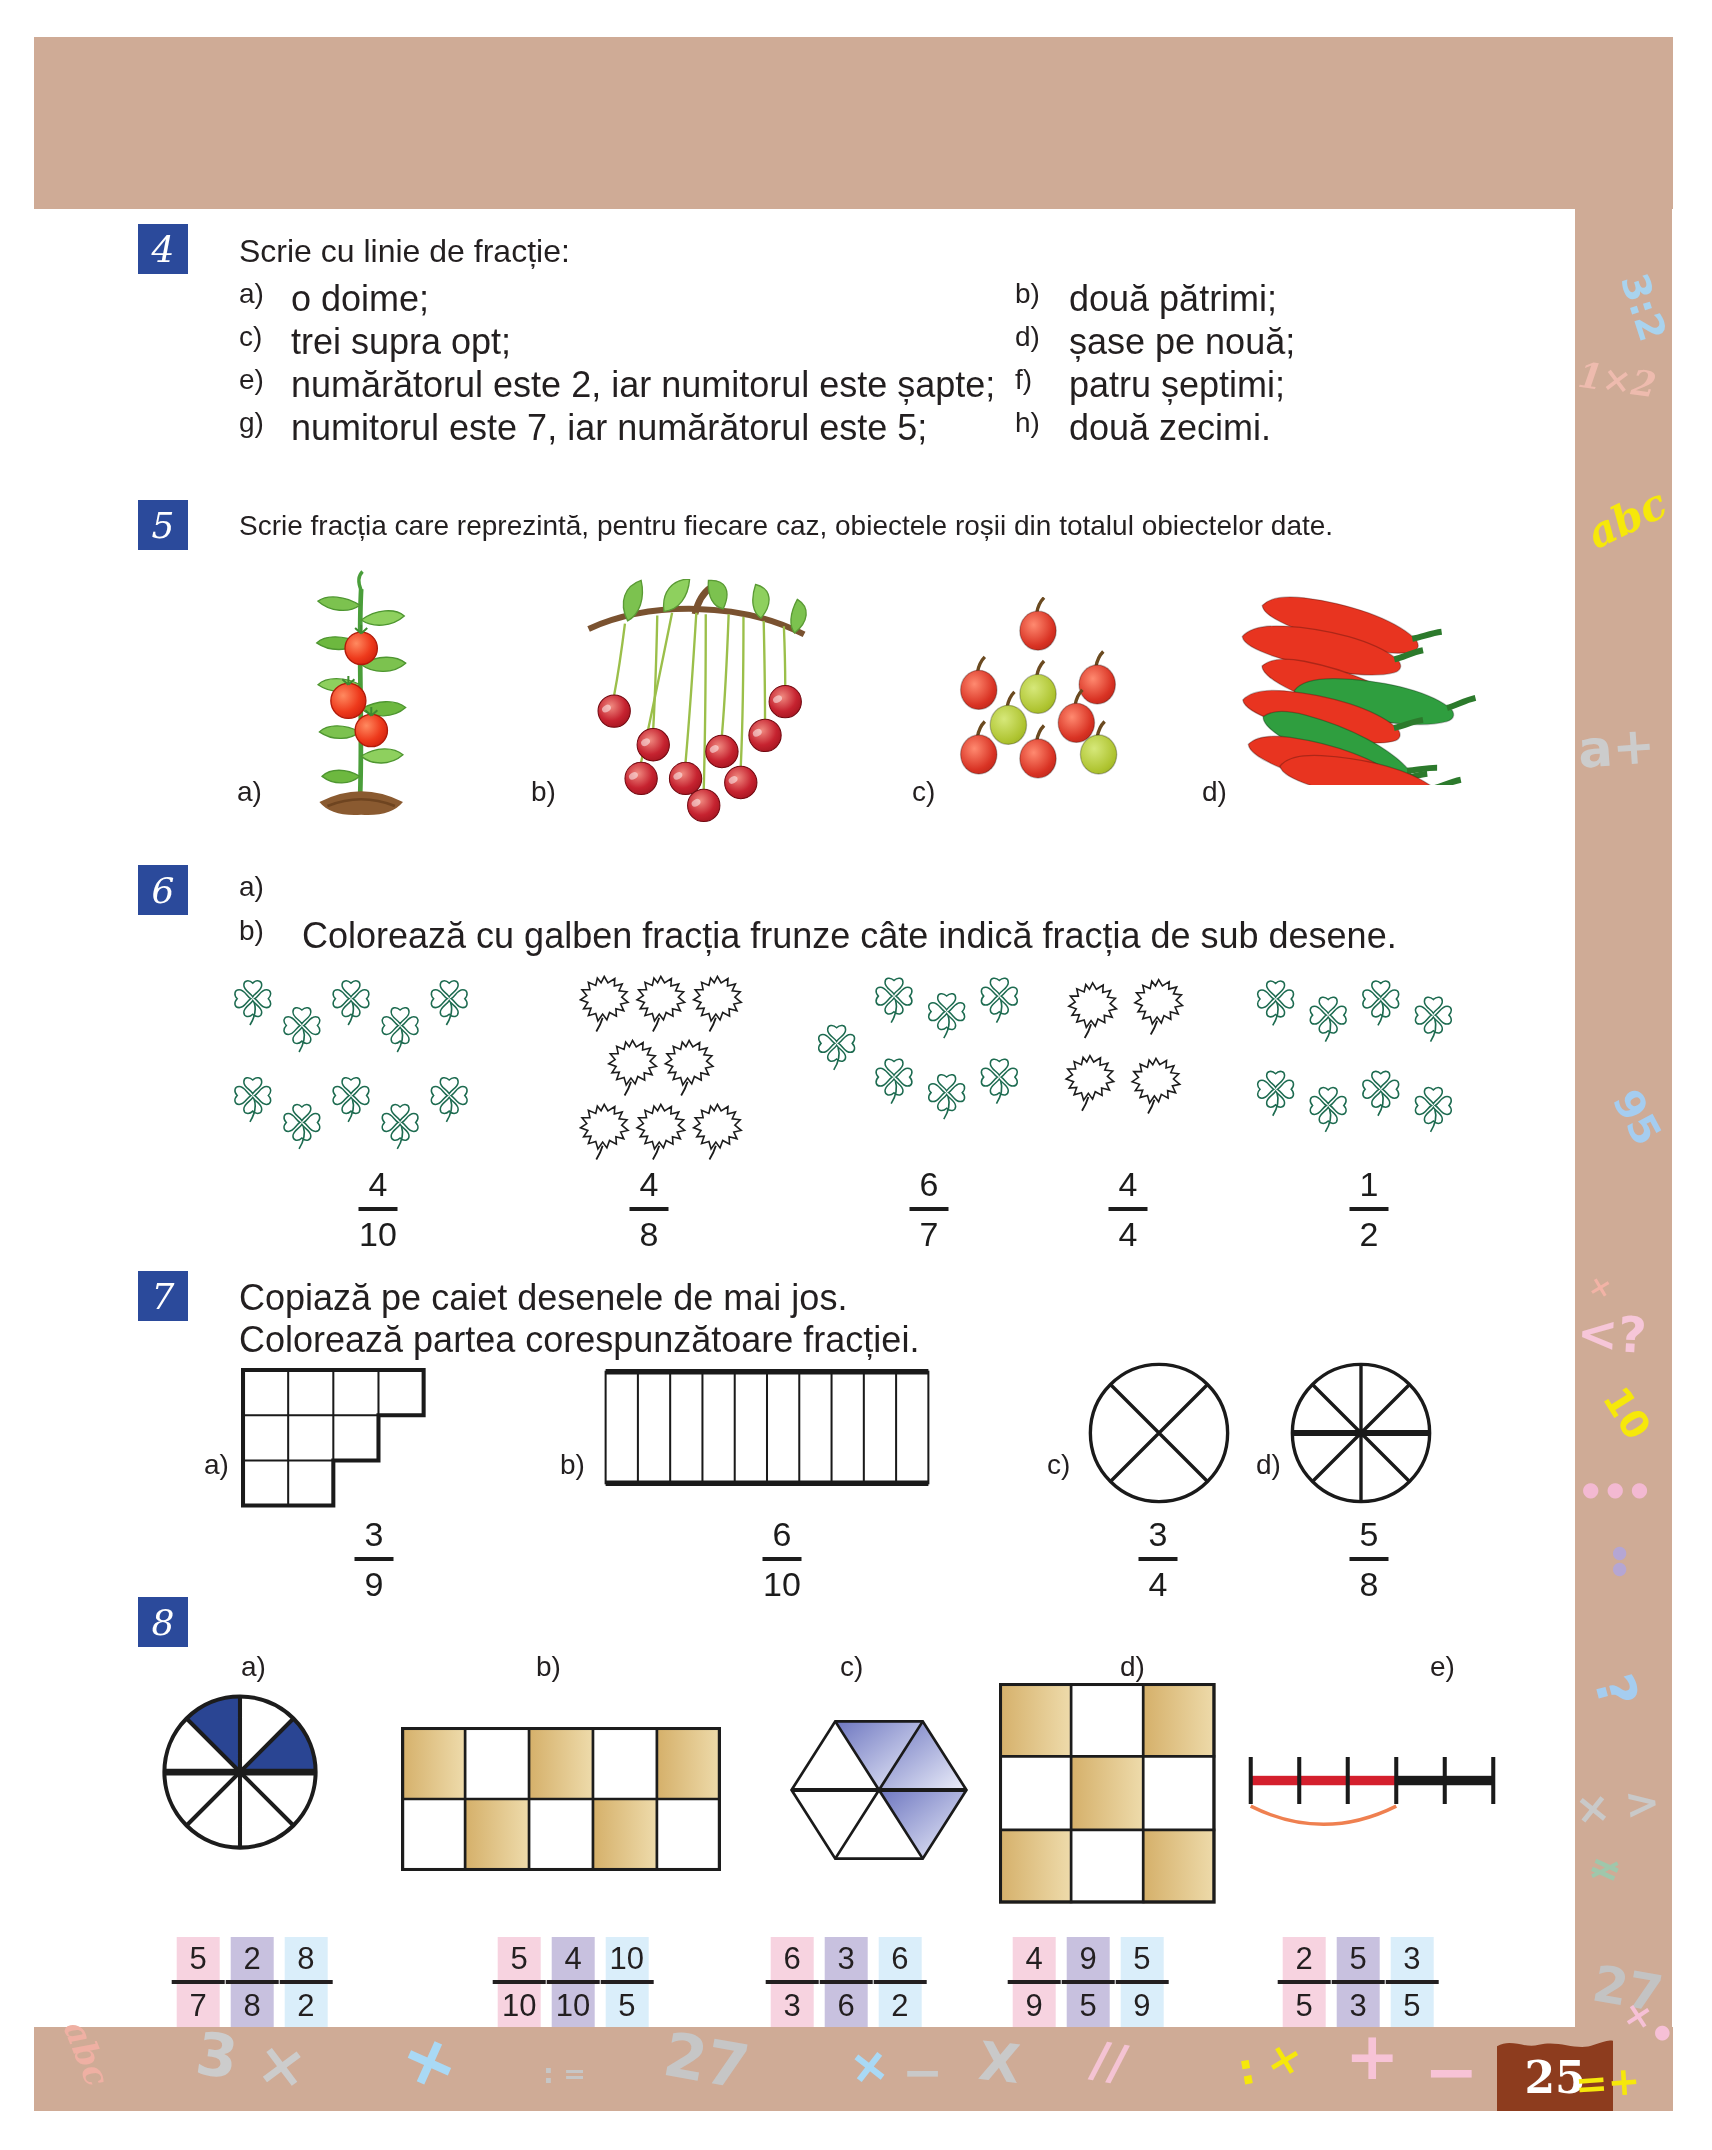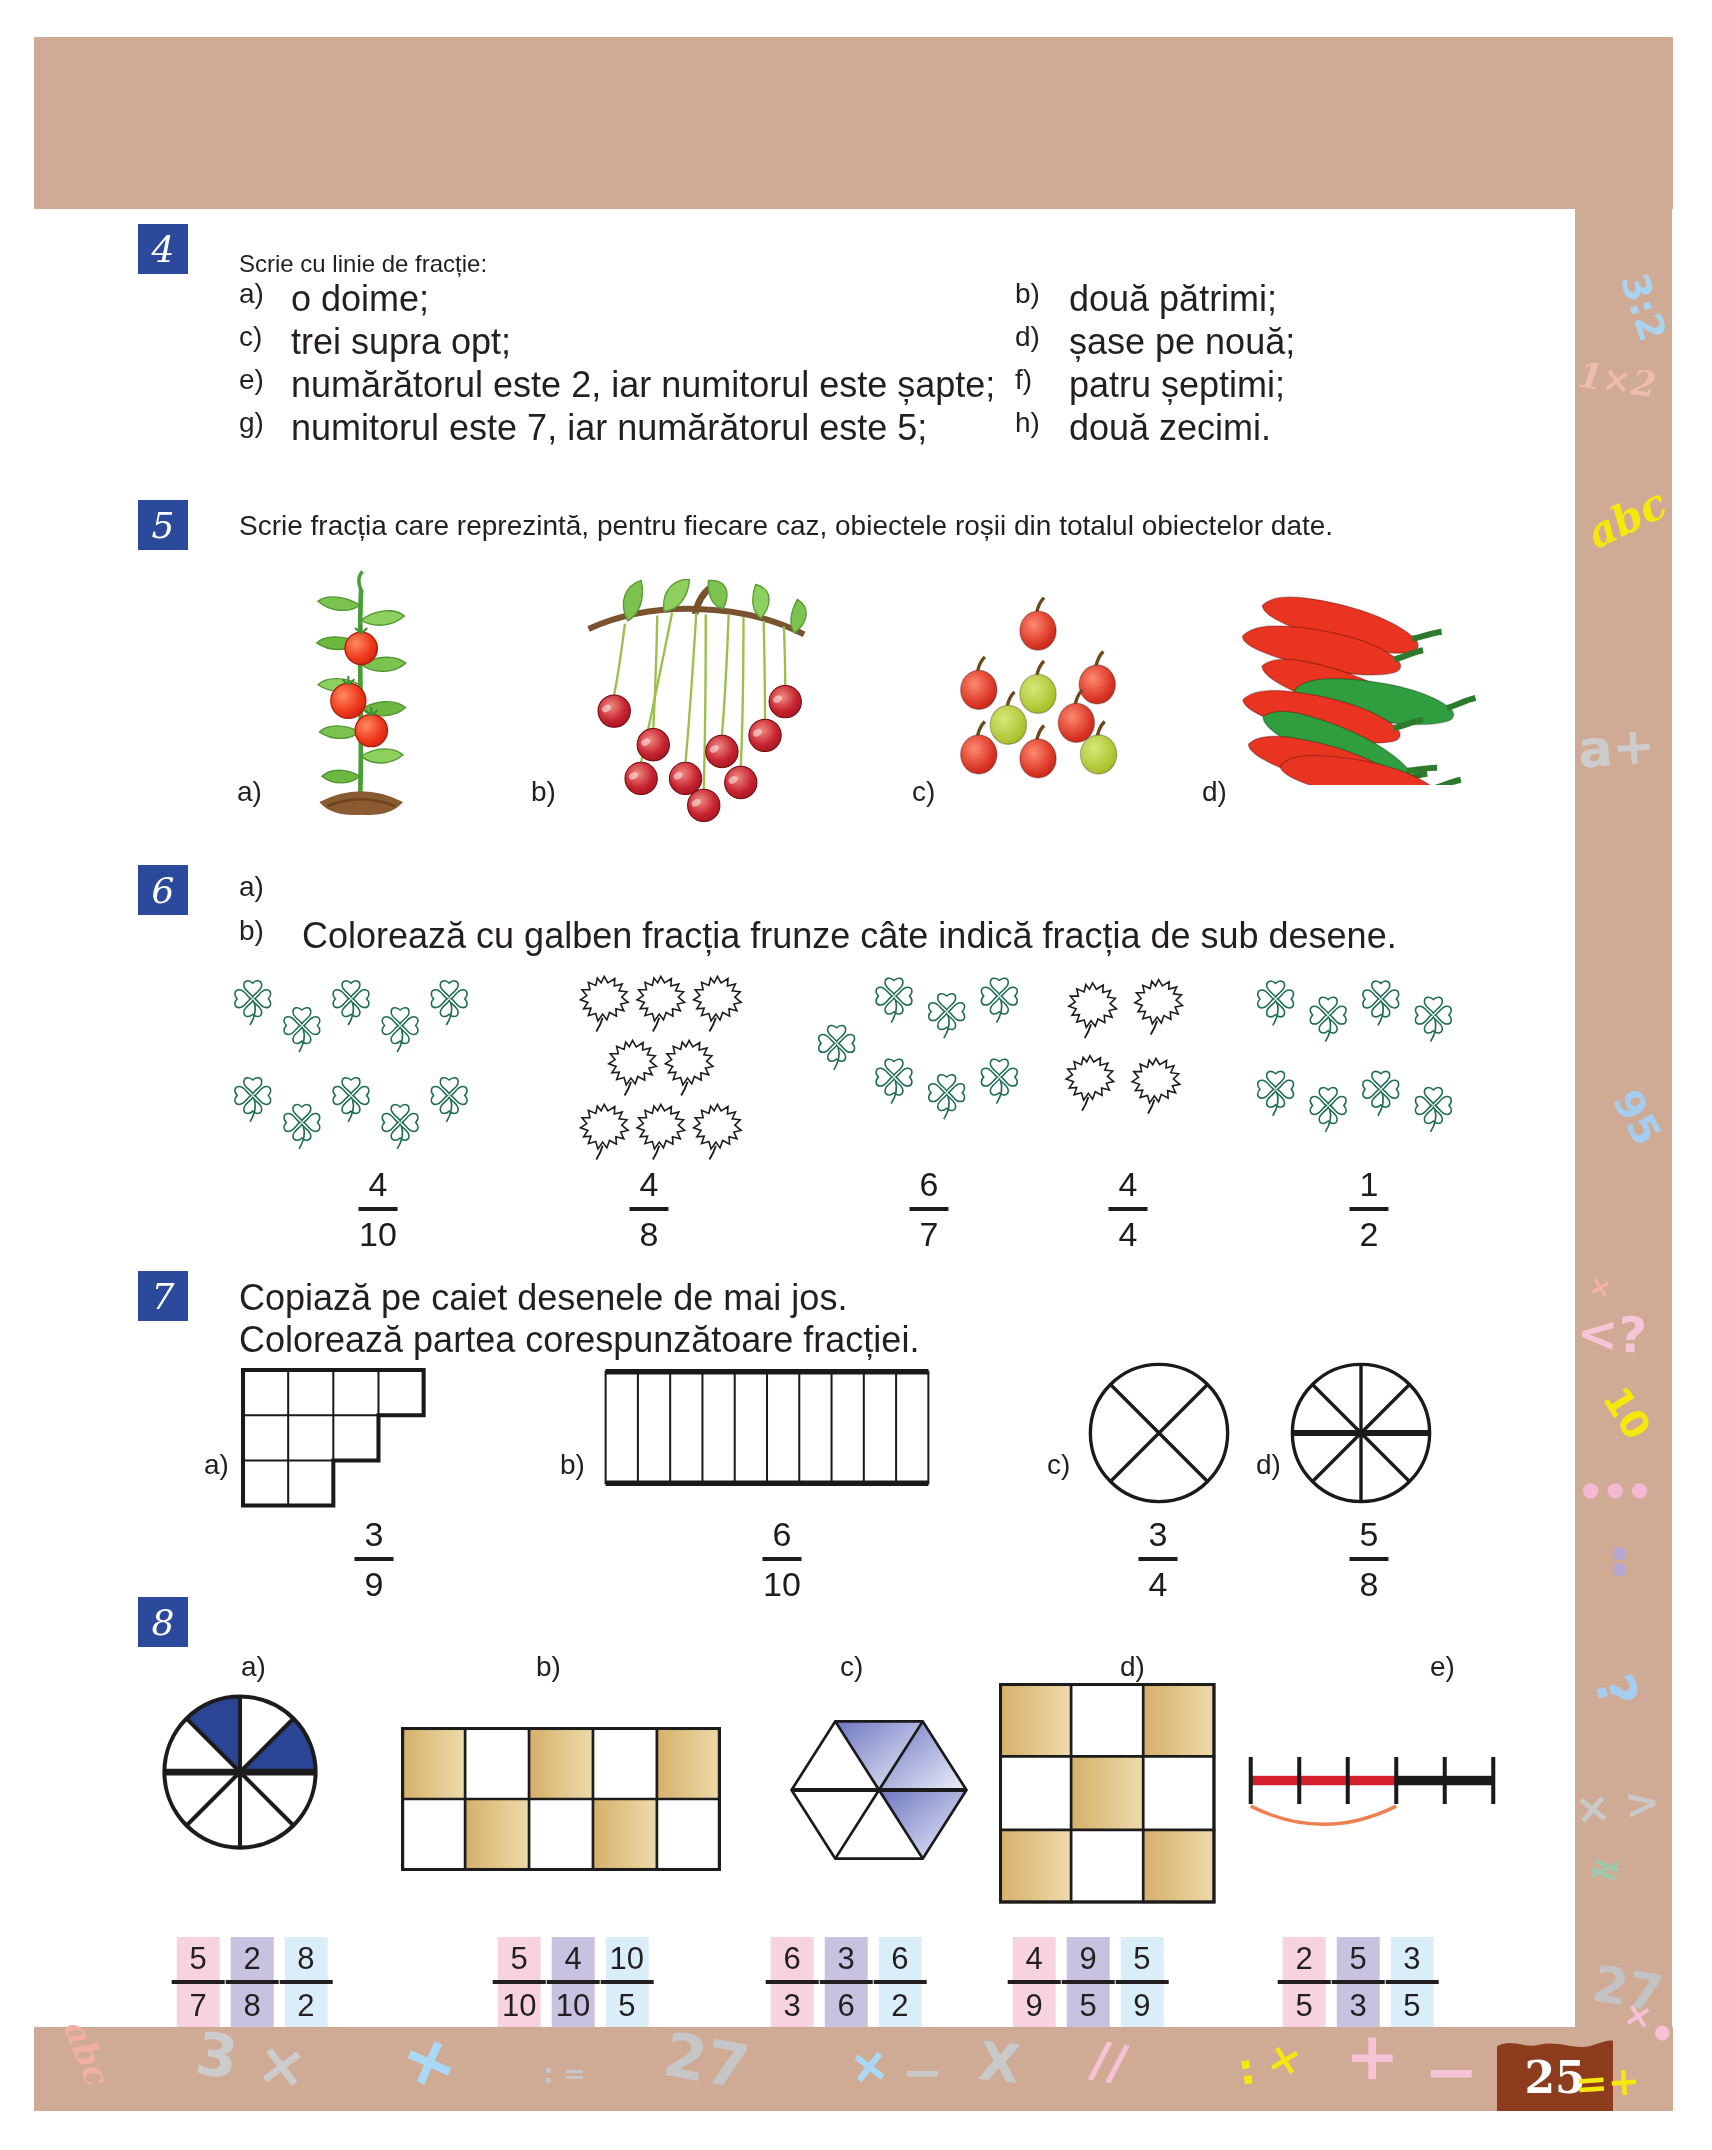--- a/index.html
+++ b/index.html
@@ -89,21 +89,21 @@
       </radialGradient>
       <radialGradient id="apGreen" cx="0.38" cy="0.35" r="0.9">
         <stop offset="0" stop-color="#d6e87a"></stop>
           <stop offset="0.65" stop-color="#aec32f"></stop>
           <stop offset="1" stop-color="#8ba21e"></stop>
       </radialGradient>
     </defs>
   </svg>
 
   <div class="badge" style="left:138px;top:224px;">4</div>
-  <div class="txt" style="left:239px;top:233px;font-size:24px;margin-top:17px;">Scrie cu linie de fracție:</div>
+  <div class="txt" style="left:239px;top:233px;font-size:32px;">Scrie cu linie de fracție:</div>
 
   <div class="lbl" style="left:239px;top:278px;">a)</div>
   <div class="txt" style="left:291px;top:278px;">o doime;</div>
   <div class="lbl" style="left:1015px;top:278px;">b)</div>
   <div class="txt" style="left:1069px;top:278px;">două pătrimi;</div>
 
   <div class="lbl" style="left:239px;top:321px;">c)</div>
   <div class="txt" style="left:291px;top:321px;">trei supra opt;</div>
   <div class="lbl" style="left:1015px;top:321px;">d)</div>
   <div class="txt" style="left:1069px;top:321px;">șase pe nouă;</div>

